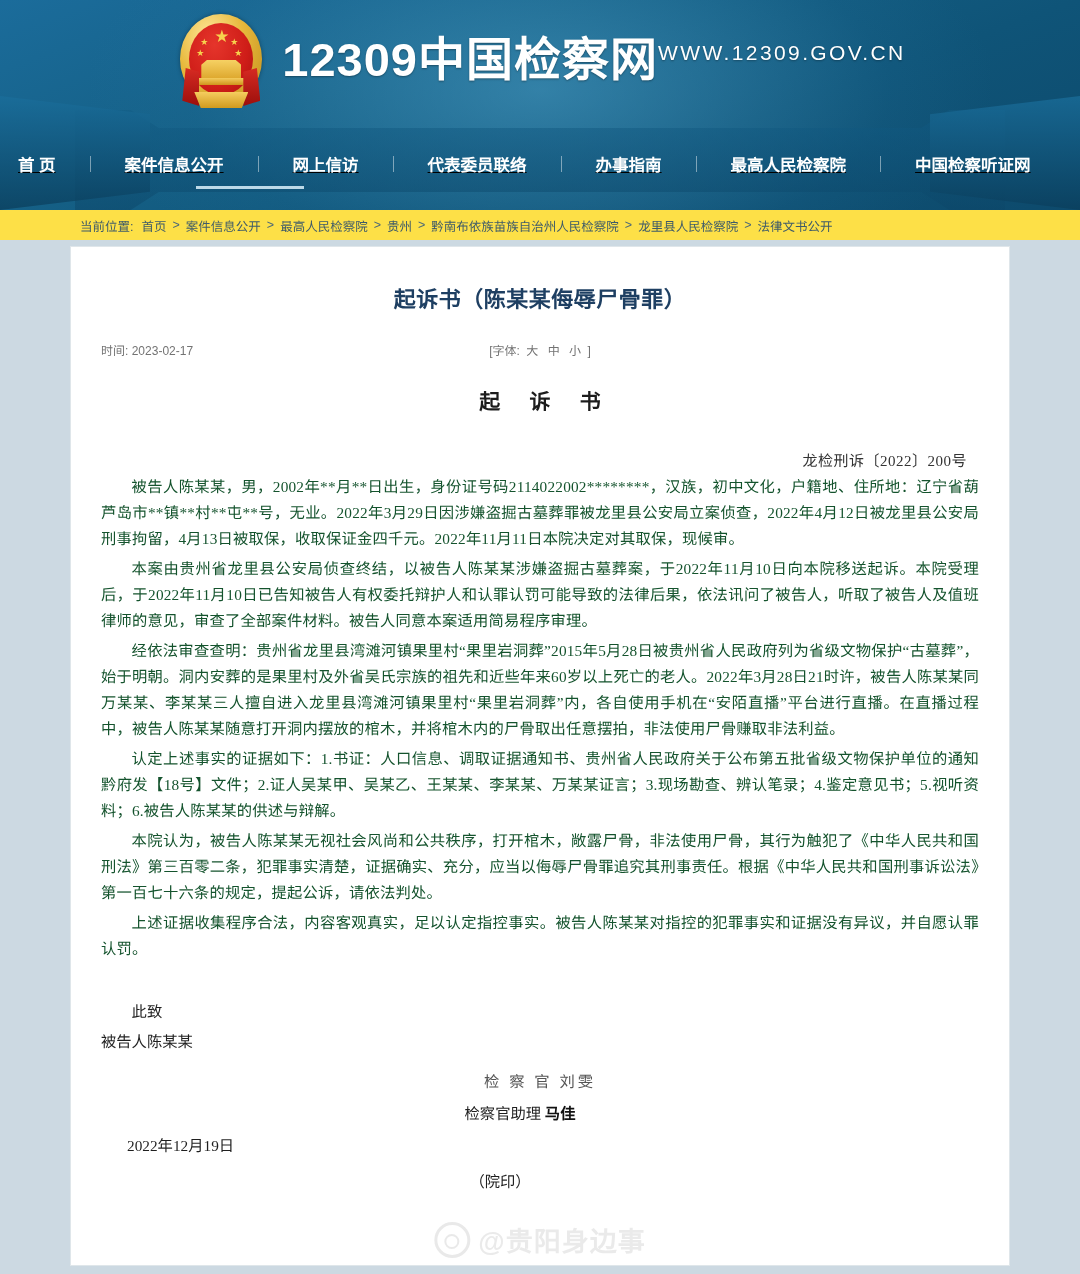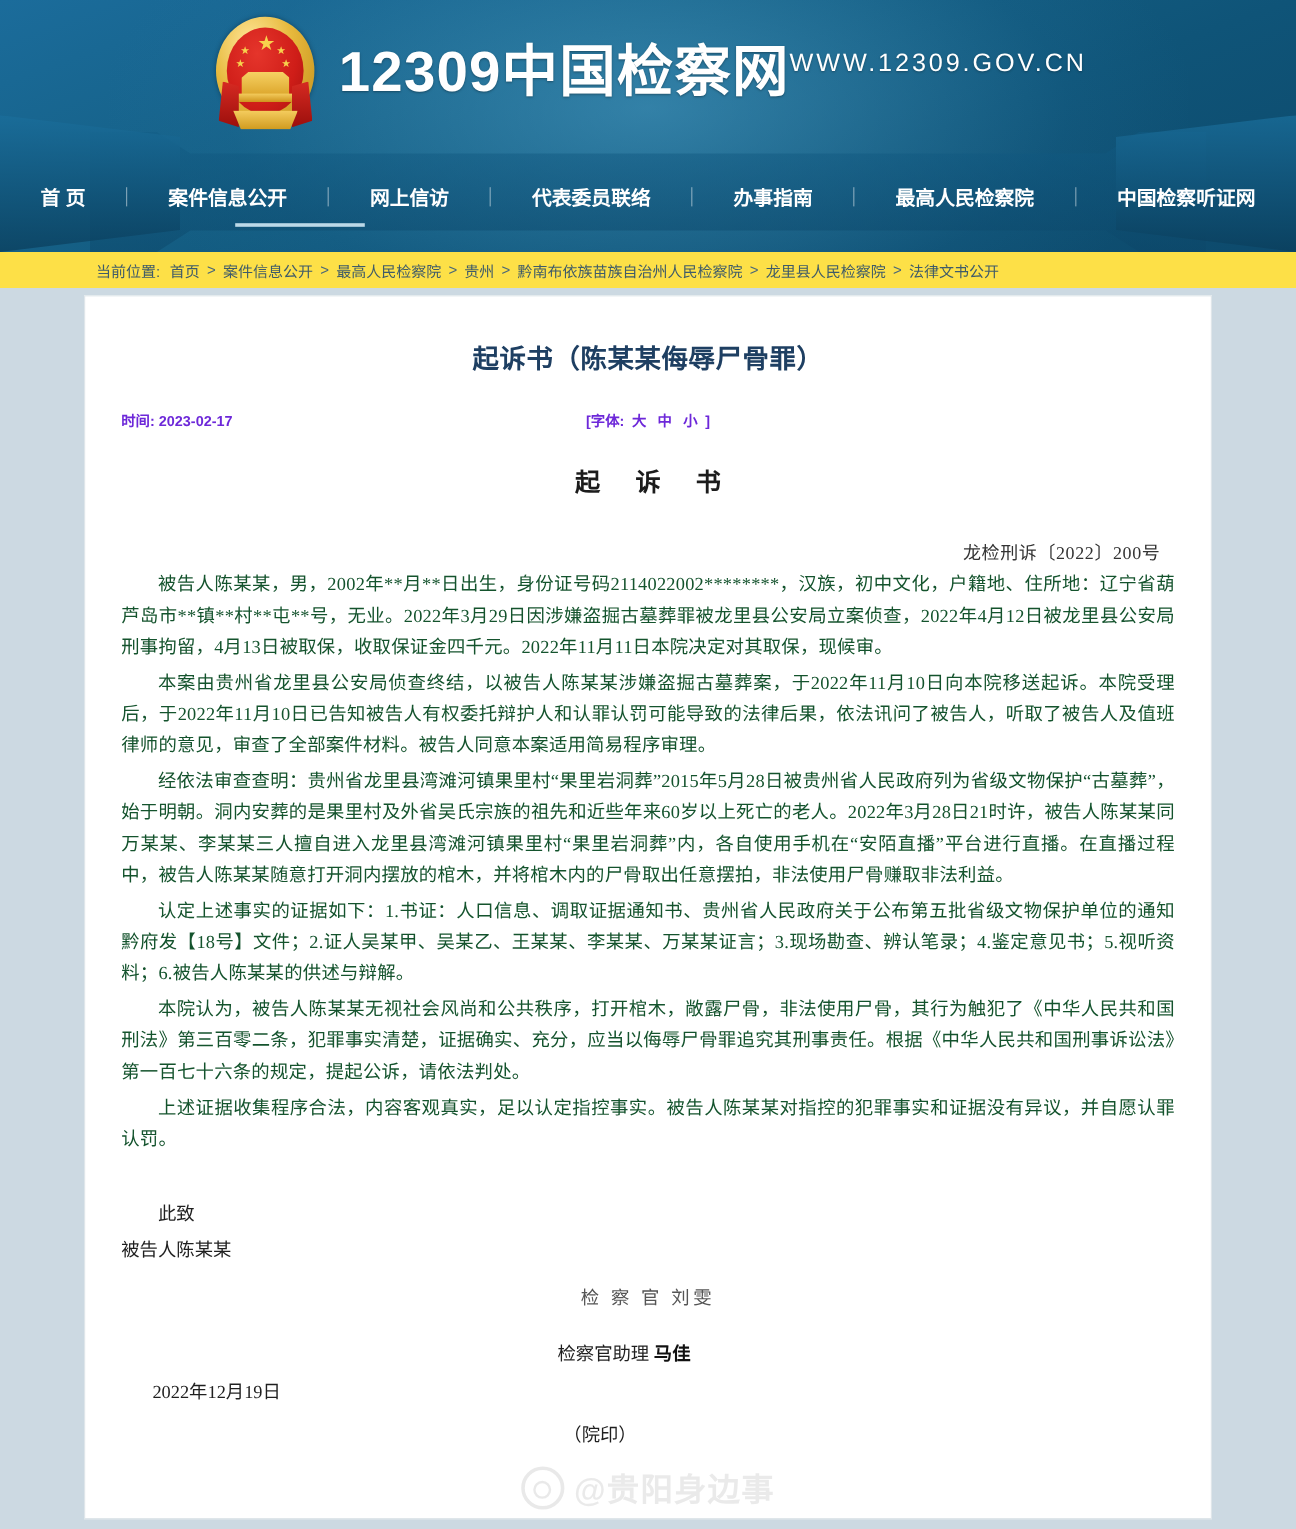--- a/index.html
+++ b/index.html
@@ -143,23 +143,24 @@
     white-space: nowrap;
   }
 
   
   .nav {
     position: absolute;
     left: 0; right: 0;
     top: 152px;
     display: flex;
     align-items: center;
-    justify-content: center;
+    justify-content: flex-start;
     gap: 16px;
     z-index: 6;
+    text-decoration: underline;
   }
   .nav-item {
     color: #ffffff;
     font-size: 16.5px;
     font-weight: bold;
     padding: 0 18px;
     white-space: nowrap;
     cursor: pointer;
     position: relative;
   }
@@ -218,24 +219,23 @@
     font-weight: bold;
     color: #1e3f62;
     letter-spacing: .5px;
     margin: 6px 0 0 0;
   }
   .meta-row {
     display: flex;
     align-items: center;
     margin-top: 26px;
     font-size: 12px;
-    color: #6d28d9;
+    color: #737373;
     position: relative;
     height: 20px;
-    font-weight: bold;
   }
   .meta-time { position: absolute; left: 0; }
   .meta-font {
     position: absolute;
     left: 50%;
     transform: translateX(-50%);
     white-space: nowrap;
   }
   .meta-font .fs-opt { cursor: pointer; margin: 0 3px; }
 
@@ -286,21 +286,21 @@
   .sign-to { text-indent: 2em; margin-top: 35px; }
   .sign-court { text-indent: 0; }
   .sign-officer {
     text-align: center;
     margin-top: 10px;
     letter-spacing: 3px;
     color: #555;
   }
   .sign-assistant {
     text-align: center;
-    margin-top: 16px;
+    margin-top: 2px;
     margin-left: -40px;
   }
   .sign-assistant b { font-weight: bold; color: #111; }
   .sign-date {
     text-align: left;
     margin-top: 2px;
     margin-left: 26px;
   }
   .sign-seal {
     text-align: center;

